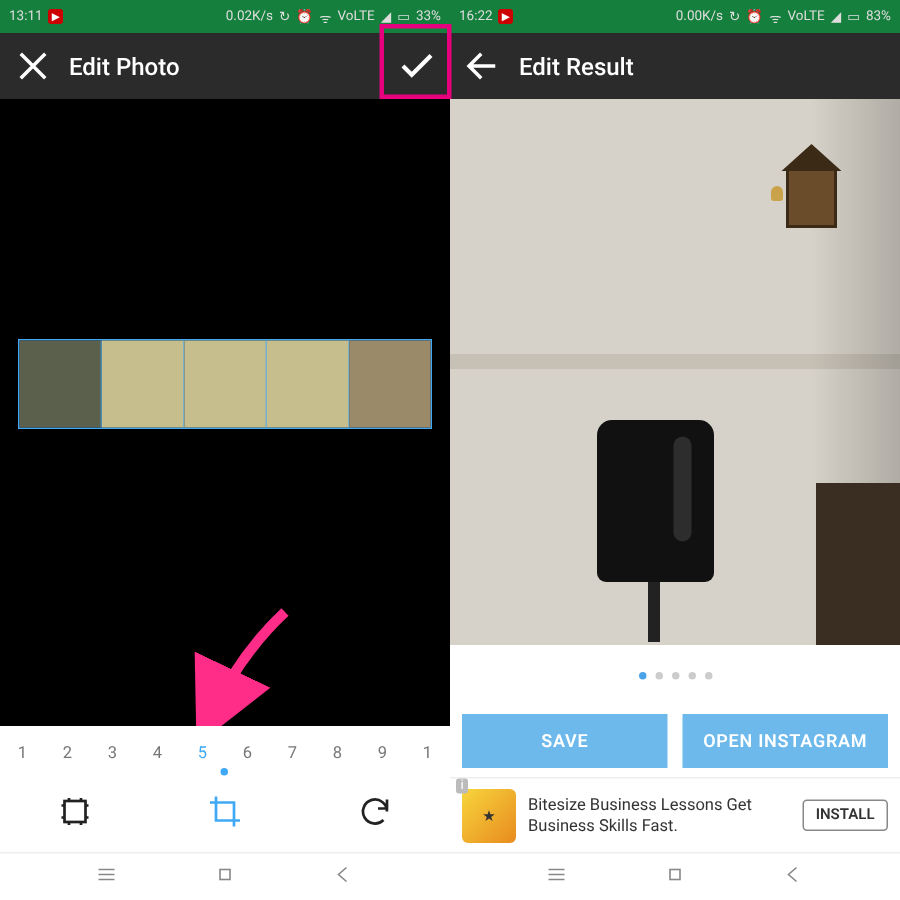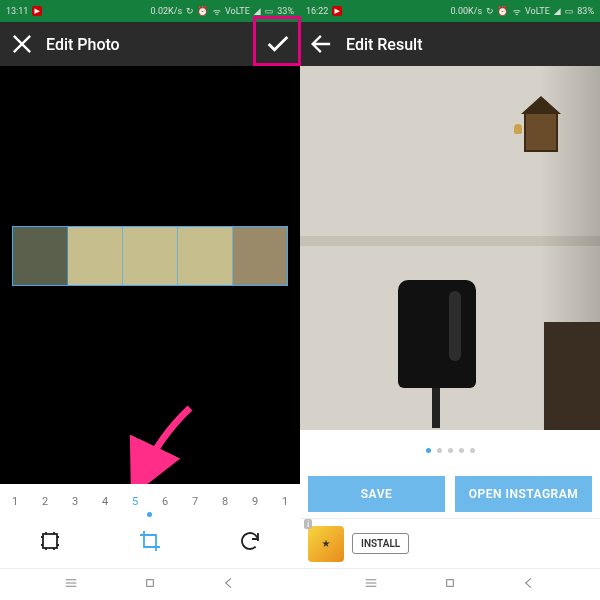--- a/index.html
+++ b/index.html
@@ -190,20 +190,21 @@
       <div class="dot"></div>
       <div class="dot"></div>
     </div>
     <div class="btn-row">
       <div class="btn">SAVE</div>
       <div class="btn">OPEN INSTAGRAM</div>
     </div>
     <div class="ad-row" style="position:relative">
       <span class="i-badge">i</span>
       <div class="ad-thumb">★</div>
+      <div class="ad-text">Bitesize Business Lessons Get Business Skills Fast.</div>
       <div class="ad-btn">INSTALL</div>
     </div>
   </div>
   <div class="nav-bar">
     <span><svg viewBox="0 0 24 24" stroke="#888" stroke-width="1.6" fill="none">
           <path d="M4 7h16M4 12h16M4 17h16"></path>
         </svg></span>
     <span><svg viewBox="0 0 24 24" stroke="#888" stroke-width="1.6" fill="none">
           <rect x="7" y="7" width="10" height="10"></rect>
         </svg></span>

